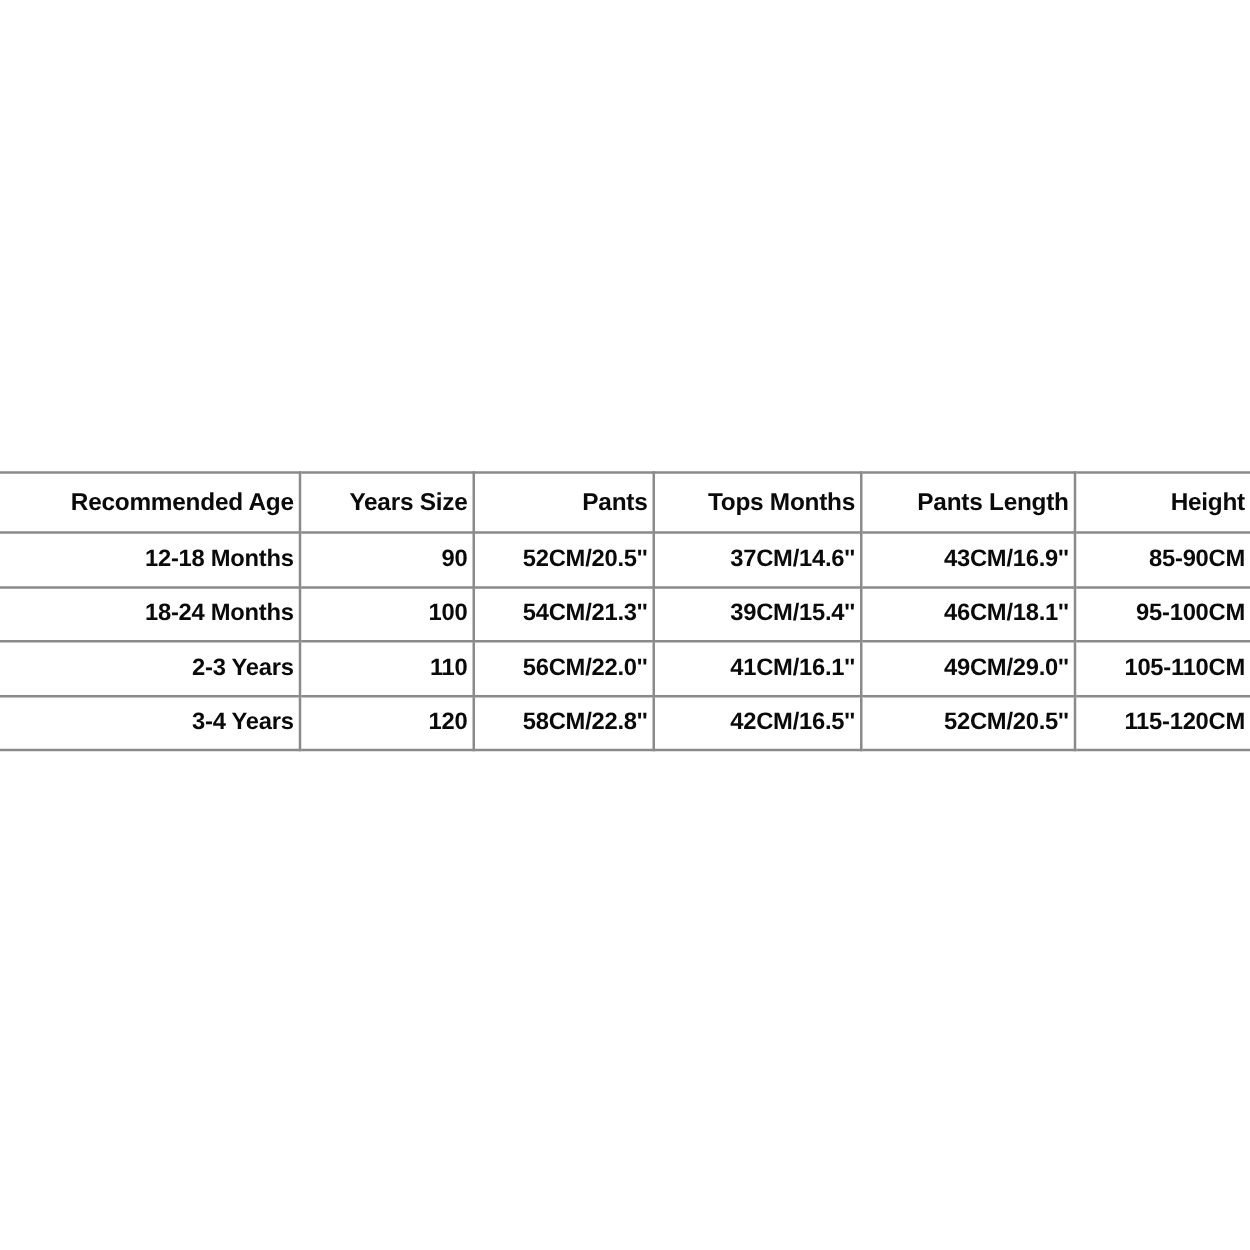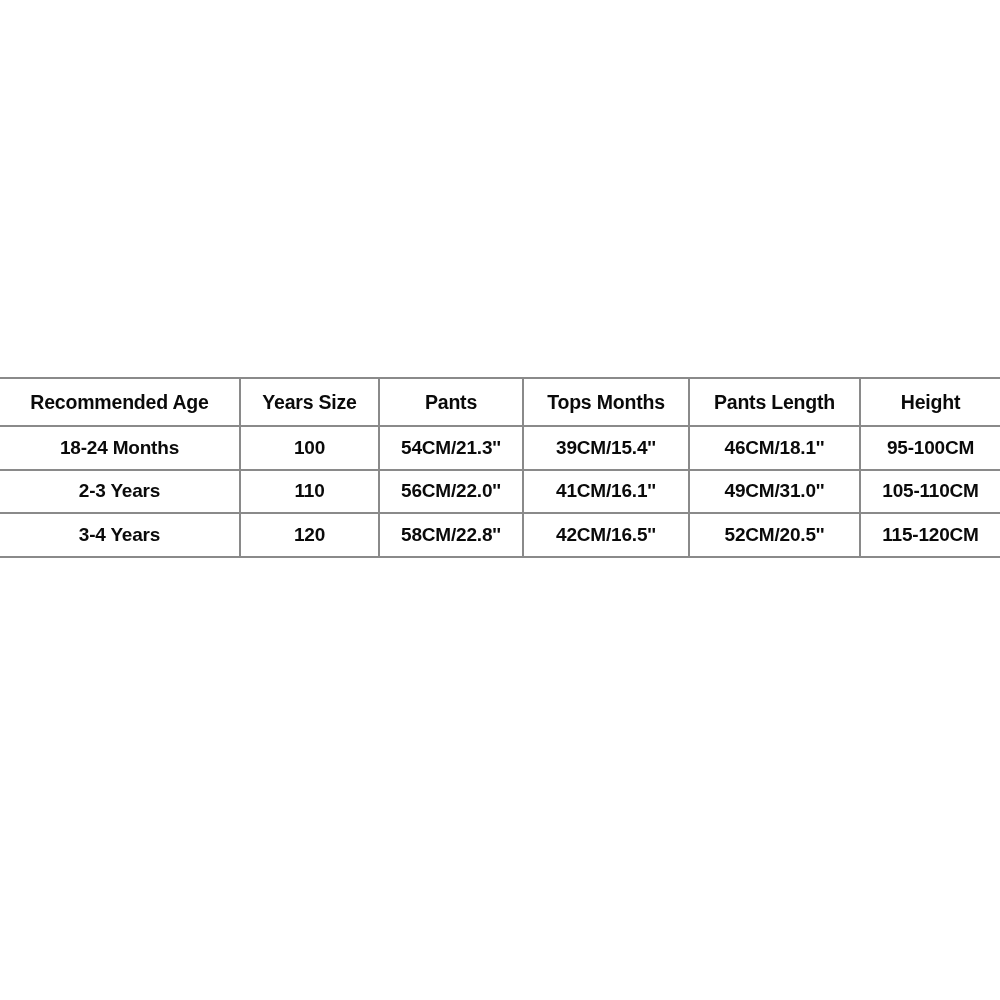--- a/index.html
+++ b/index.html
@@ -32,21 +32,21 @@
   table.size-chart col.c0 { width: 240px; }
   table.size-chart col.c1 { width: 139px; }
   table.size-chart col.c2 { width: 144px; }
   table.size-chart col.c3 { width: 166px; }
   table.size-chart col.c4 { width: 171px; }
   table.size-chart col.c5 { width: 140px; }
 
   table.size-chart th,
   table.size-chart td {
     border: 2px solid #8a8a8a;
-    text-align: center;
+    text-align: right;
     vertical-align: middle;
     color: #0a0a0a;
     font-weight: bold;
     letter-spacing: -0.2px;
     padding: 0 4px;
     white-space: nowrap;
     background: #ffffff;
   }
 
   table.size-chart th {
@@ -81,33 +81,41 @@
         <th>Recommended Age</th>
         <th>Years Size</th>
         <th>Pants</th>
         <th>Tops Months</th>
         <th>Pants Length</th>
         <th>Height</th>
       </tr>
     </thead>
     <tbody>
       <tr>
+        <td>12-18 Months</td>
+        <td>90</td>
+        <td>52CM/20.5''</td>
+        <td>37CM/14.6''</td>
+        <td>43CM/16.9''</td>
+        <td>85-90CM</td>
+      </tr>
+      <tr>
         <td>18-24 Months</td>
         <td>100</td>
         <td>54CM/21.3''</td>
         <td>39CM/15.4''</td>
         <td>46CM/18.1''</td>
         <td>95-100CM</td>
       </tr>
       <tr>
         <td>2-3 Years</td>
         <td>110</td>
         <td>56CM/22.0''</td>
         <td>41CM/16.1''</td>
-        <td>49CM/31.0''</td>
+        <td>49CM/29.0''</td>
         <td>105-110CM</td>
       </tr>
       <tr>
         <td>3-4 Years</td>
         <td>120</td>
         <td>58CM/22.8''</td>
         <td>42CM/16.5''</td>
         <td>52CM/20.5''</td>
         <td>115-120CM</td>
       </tr>

